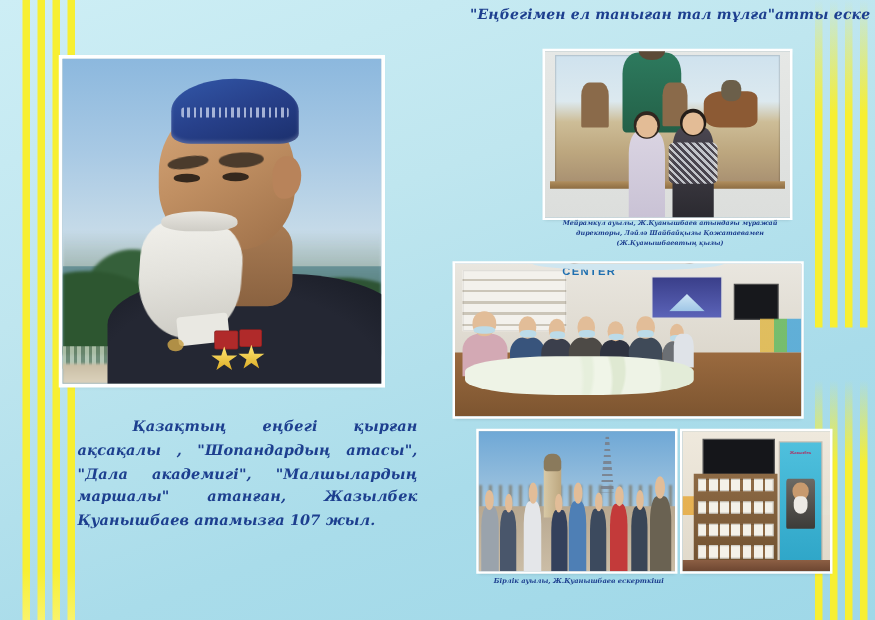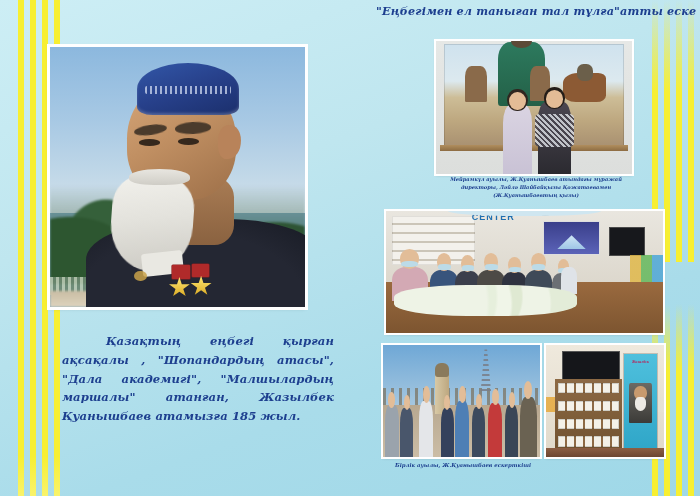--- a/index.html
+++ b/index.html
@@ -39,21 +39,21 @@
   .photo{position:absolute;overflow:hidden;background:#7fa8bd;
          box-shadow:0 0 0 1px rgba(255,255,255,.55);}
 
   
   #photo-portrait{left:50px;top:47px;width:255px;height:260px;
      box-shadow:0 0 0 3px #fff, 0 1px 4px rgba(0,0,0,.28);}
 
   
   #photo-museum{left:436px;top:41px;width:196px;height:133px;
      box-shadow:0 0 0 2px #fff,0 1px 3px rgba(0,0,0,.25);}
-  #photo-conference{left:386px;top:211px;width:277px;height:122px;
+  #photo-conference{left:364px;top:211px;width:277px;height:122px;
      box-shadow:0 0 0 2px #fff,0 1px 3px rgba(0,0,0,.25);}
   #photo-monument{left:383px;top:345px;width:157px;height:112px;
      box-shadow:0 0 0 2px #fff,0 1px 3px rgba(0,0,0,.25);}
   #photo-exhibition{left:546px;top:345px;width:118px;height:112px;
      box-shadow:0 0 0 2px #fff,0 1px 3px rgba(0,0,0,.25);}
 
   
   .caption{
     position:absolute;color:#1d3f8f;
     font-family:"DejaVu Serif",serif;
@@ -326,21 +326,21 @@
       <div class="p-mustache"></div>
       <div class="p-collar"></div>
       <div class="p-badge"></div>
       <div class="p-medal" id="p-medal-1"></div>
       <div class="p-medal" id="p-medal-2"></div>
       <div class="p-star" id="p-star-1"></div>
       <div class="p-star" id="p-star-2"></div>
     </div>
   </div>
 
-  <div class="bodytext">Қазақтың еңбегі қырған ақсақалы , "Шопандардың атасы", "Дала академигі", "Малшылардың маршалы" атанған, Жазылбек Қуанышбаев атамызға  185  жыл.</div>
+  <div class="bodytext">Қазақтың еңбегі қырған ақсақалы , "Шопандардың атасы", "Дала академигі", "Малшылардың маршалы" атанған, Жазылбек Қуанышбаев атамызға  107  жыл.</div>
 
   <div class="photo" id="photo-museum">
     <div id="museum-art">
       <div class="m-wall"></div>
       <div class="m-mural">
         <div class="m-fig" id="m-fig-1"></div>
         <div class="m-figure-main"></div>
         <div class="m-fig" id="m-fig-2"></div>
         <div id="m-horse"></div>
         <div id="m-rider"></div>

